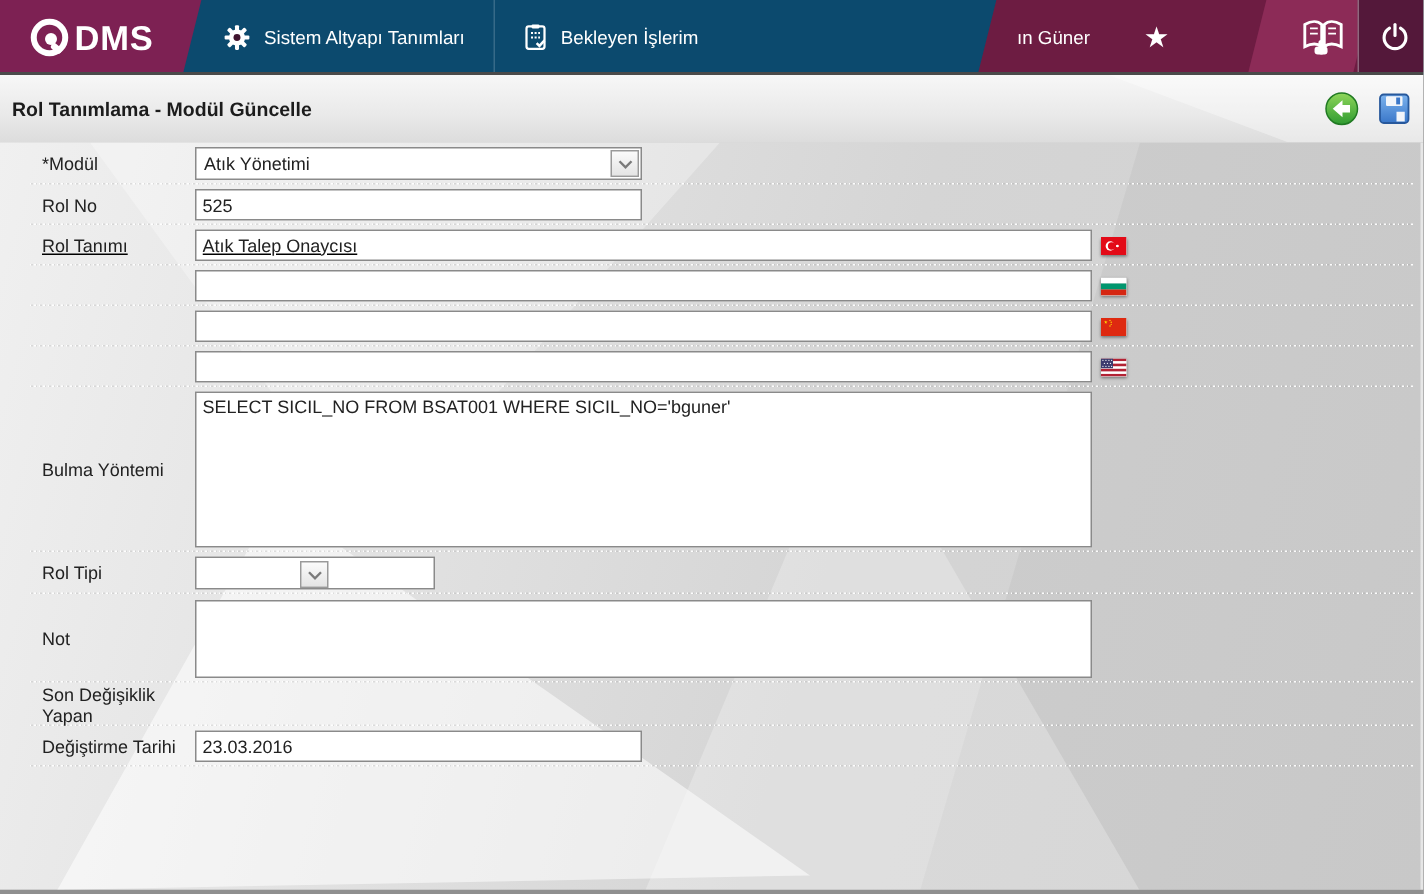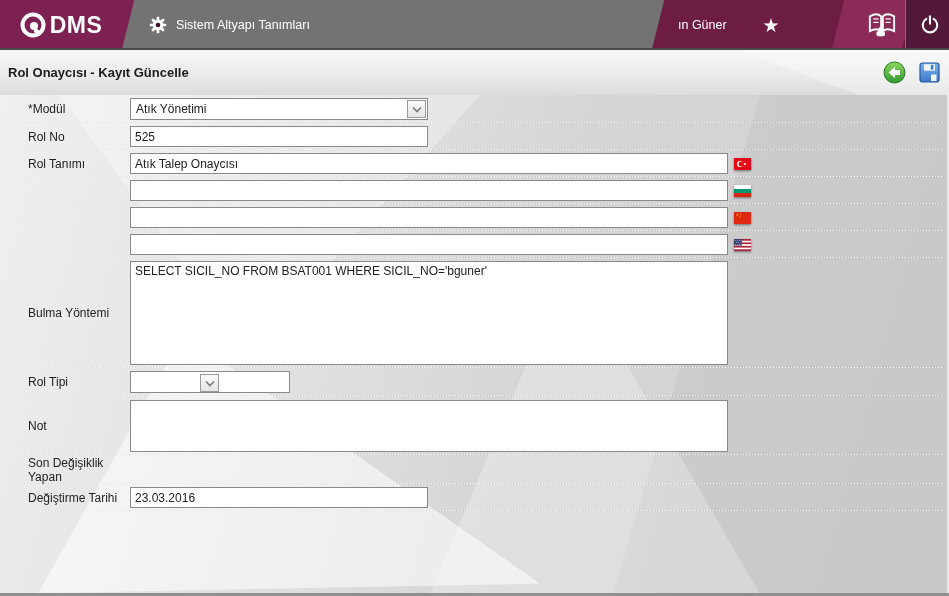--- a/index.html
+++ b/index.html
@@ -1,21 +1,21 @@
 <!DOCTYPE html>
 <html><head>
 <meta charset="utf-8">
 <title>QDMS</title>
 <style>
   html,body{margin:0;padding:0;background:#888;}
   *{box-sizing:border-box;font-family:"Liberation Sans",sans-serif;}
   .app{position:relative;width:949px;height:596px;overflow:hidden;background:#d6d6d6;border-bottom:3px solid #8f8f8f;}
 
   
-  .header{position:relative;width:100%;height:50px;background:#737373;border-bottom:2px solid #4a4a4a;overflow:hidden;}
+  .header{position:relative;width:100%;height:50px;background:#0c4a6e;border-bottom:2px solid #4a4a4a;overflow:hidden;}
   .hdr-right{position:absolute;top:0;left:658px;width:300px;height:50px;background:#6d1c42;transform:skewX(-14deg);}
   .hdr-wedge{position:absolute;top:0;left:838px;width:70px;height:50px;background:#8c2b57;transform:skewX(-14deg);}
   .hdr-power{position:absolute;top:0;left:905px;width:44px;height:50px;background:#54183a;border-left:1px solid rgba(255,255,255,.35);}
   .logo-bg{position:absolute;top:0;left:-18px;width:146px;height:50px;background:#7d2153;transform:skewX(-14deg);}
   .logo{position:absolute;top:0;left:0;width:120px;height:50px;display:flex;align-items:center;justify-content:center;gap:2px;cursor:pointer;}
   .logo .dms{color:#fff;font-size:23px;font-weight:bold;letter-spacing:.5px;}
   .menu{position:absolute;top:0;left:130px;height:50px;display:flex;align-items:stretch;}
   .mitem{display:flex;align-items:center;gap:9px;padding:0 19px;color:#fff;font-size:12.5px;cursor:pointer;white-space:nowrap;}
   .mitem + .mitem{border-left:1px solid rgba(255,255,255,.18);}
   .hic{display:inline-flex;align-items:center;justify-content:center;}
@@ -47,21 +47,21 @@
   .flabel{width:110px;padding-left:8px;font-size:12px;color:#222;flex:0 0 110px;}
   .finput{height:21px;border:1px solid #8a8a8a;background:#fff;font-size:12px;color:#222;padding:0 4px;outline:none;}
   .w-short{width:298px;}
   .w-long{width:598px;}
   .ftext{border:1px solid #8a8a8a;background:#fff;font-size:12px;color:#222;padding:2px 4px;resize:none;outline:none;width:598px;}
   .fselect{height:22px;border:1px solid #8a8a8a;background:#fff;display:flex;align-items:center;cursor:pointer;}
   .fselect .sval{flex:1;font-size:12px;color:#222;padding:0 5px;white-space:nowrap;overflow:hidden;}
   .sarrow{width:19px;height:18px;margin-right:1px;border:1px solid #9a9a9a;background:linear-gradient(180deg,#fbfbfb,#e4e4e4);display:flex;align-items:center;justify-content:center;}
   .flag{margin-left:6px;box-shadow:0 1px 2px rgba(0,0,0,.45);cursor:pointer;display:inline-flex;flex:0 0 auto;}
 
-  .r1{height:28px;}.r2{height:27px;}.r3{height:27px;}.r4{height:27px;}.r5{height:27px;}.r6{height:27px;}
+  .r1{height:28px;}.r2{height:27px;}.r3{height:27px;text-decoration:underline;}.r4{height:27px;}.r5{height:27px;}.r6{height:27px;}
   .r7{height:110px;}.r8{height:28px;}.r9{height:59px;}.r10{height:29px;}.r11{height:27px;}
 </style>
 </head>
 <body>
 
 <div class="app">
 
   <div class="header">
     <div class="hdr-right"></div>
     <div class="hdr-wedge"></div>
@@ -88,20 +88,32 @@
               <rect x="10.2" y="1" width="3.6" height="22" rx="1" transform="rotate(45 12 12)"></rect>
               <rect x="10.2" y="1" width="3.6" height="22" rx="1" transform="rotate(90 12 12)"></rect>
               <rect x="10.2" y="1" width="3.6" height="22" rx="1" transform="rotate(135 12 12)"></rect>
               <circle cx="12" cy="12" r="7.2"></circle>
             </g>
             <circle cx="12" cy="12" r="3.1" fill="#41142e"></circle>
           </svg>
         </span>
         <span>Sistem Altyapı Tanımları</span>
       </div>
+      <div class="mitem">
+        <span class="hic">
+          <svg width="16" height="18" viewBox="0 0 20 24">
+            <rect x="2" y="2" width="16" height="20" rx="2" fill="none" stroke="#fff" stroke-width="2"></rect>
+            <rect x="6.5" y="0.5" width="7" height="3.4" rx="1" fill="#fff"></rect>
+            <line x1="6" y1="8" x2="14" y2="8" stroke="#fff" stroke-width="1.6" stroke-dasharray="1.8 1.4"></line>
+            <line x1="6" y1="12" x2="14" y2="12" stroke="#fff" stroke-width="1.6" stroke-dasharray="1.8 1.4"></line>
+            <polyline points="11,17 13.5,19.5 18,14.5" fill="none" stroke="#fff" stroke-width="2.2"></polyline>
+          </svg>
+        </span>
+        <span>Bekleyen İşlerim</span>
+      </div>
     </div>
 
     <div class="user-label">ın Güner</div>
 
     <div class="star-btn">
       <span>★</span>
     </div>
 
     <div class="lang-btn">
       <span class="hic">
@@ -132,21 +144,21 @@
         <svg width="20" height="20" viewBox="0 0 22 22">
           <path d="M7 4.2 A 8 8 0 1 0 15 4.2" fill="none" stroke="#fff" stroke-width="2.3" stroke-linecap="round"></path>
           <line x1="11" y1="1.5" x2="11" y2="9.5" stroke="#fff" stroke-width="2.3" stroke-linecap="round"></line>
         </svg>
       </span>
     </div>
   </div>
 
   <div class="titlebar">
     <div class="facet" style="right:0;top:0;width:300px;height:45px;background:rgba(255,255,255,.35);clip-path:polygon(100% 0,30% 0,70% 100%,100% 100%);"></div>
-    <div class="page-title">Rol Onaycısı - Kayıt Güncelle</div>
+    <div class="page-title">Rol Tanımlama - Modül Güncelle</div>
     <div class="tb-actions">
       <div class="tb-btn">
         <svg width="23" height="23" viewBox="0 0 23 23">
           <defs>
               <linearGradient id="gr" x1="0" y1="0" x2="0" y2="1">
             <stop offset="0" stop-color="#8fd65a"></stop>
                 <stop offset="1" stop-color="#2f9b31"></stop>
           </linearGradient>
             </defs>
           <circle cx="11.5" cy="11.5" r="10.5" fill="url(#gr)" stroke="#217a23" stroke-width="1"></circle>

